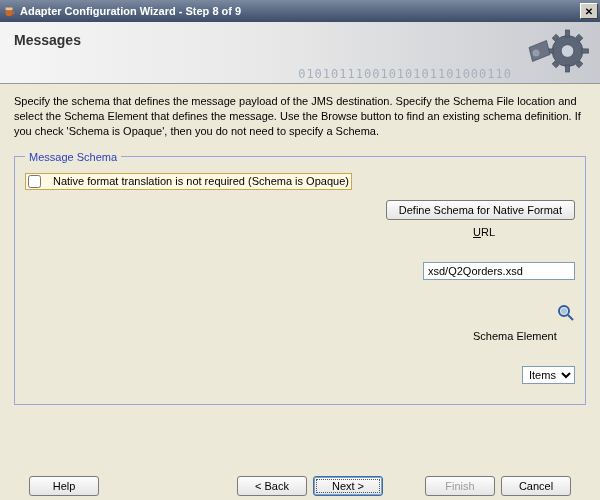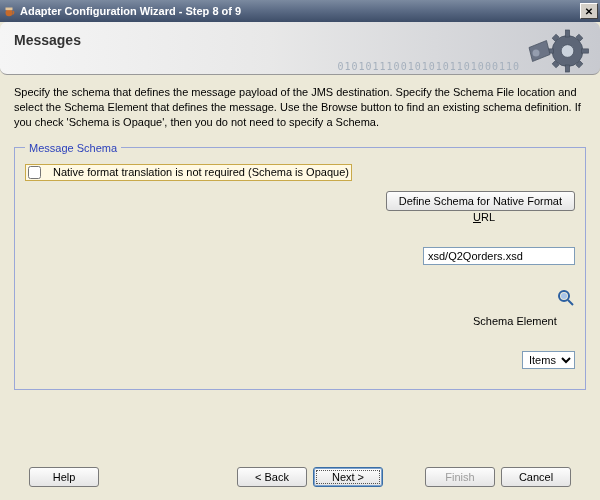--- a/index.html
+++ b/index.html
@@ -30,38 +30,37 @@
   .titlebar .close-btn {
     width: 18px; height: 16px;
     background: #d4d0c8;
     border: 1px solid #fff;
     border-right-color: #404040; border-bottom-color: #404040;
     color: #000; font-weight: bold; font-family: Arial;
     display: flex; align-items: center; justify-content: center;
     font-size: 10px; cursor: pointer;
   }
   .header {
-    height: 53px;
+    height: 62px;
     background: linear-gradient(to right, #f5f5f5 0%, #e8e8e8 45%, #c8cad0 100%);
     border-bottom: 1px solid #999;
     position: relative;
     padding: 10px 14px;
-    border-radius: 7px;
   }
   .header h1 {
     margin: 0; font-size: 14px; font-weight: bold; color: #333;
   }
   .header .gear {
     position: absolute; right: 8px; top: 4px; width: 70px; height: 50px;
     opacity: 0.85;
   }
   .header .gear svg { width: 100%; height: 100%; }
   .header .digits {
-    position: absolute; right: 80px; bottom: 2px;
-    color: #a5b0bd; font-size: 10px; letter-spacing: 1px;
+    position: absolute; right: 88px; bottom: 2px;
+    color: #a5b0bd; font-size: 12px; letter-spacing: 1px;
     font-family: monospace;
   }
   .content {
     padding: 10px 14px 6px 14px;
     height: calc(500px - 22px - 55px - 42px);
     display: flex; flex-direction: column;
   }
   .desc {
     color: #000; line-height: 1.35; margin-bottom: 12px;
   }
@@ -75,21 +74,21 @@
     color: #2a3fbb; padding: 0 4px; font-size: 11px;
   }
   .row-check {
     display: flex; align-items: center; gap: 12px;
     border: 1px solid #c9a94a; background: #fff9e3;
     padding: 1px 2px; width: fit-content; margin-bottom: 10px;
   }
   .row-check input[type=checkbox] {
     width: 13px; height: 13px; margin: 0;
   }
-  .row-btn-right { text-align: right; margin-bottom: 0; }
+  .row-btn-right { text-align: right; margin-bottom: 6px; }
   .btn {
     background: linear-gradient(to bottom, #fdfdfd, #e5e5e5);
     border: 1px solid #7a7a7a;
     border-radius: 3px;
     padding: 3px 12px;
     font-size: 11px;
     font-family: inherit;
     min-width: 70px;
     cursor: pointer;
   }

